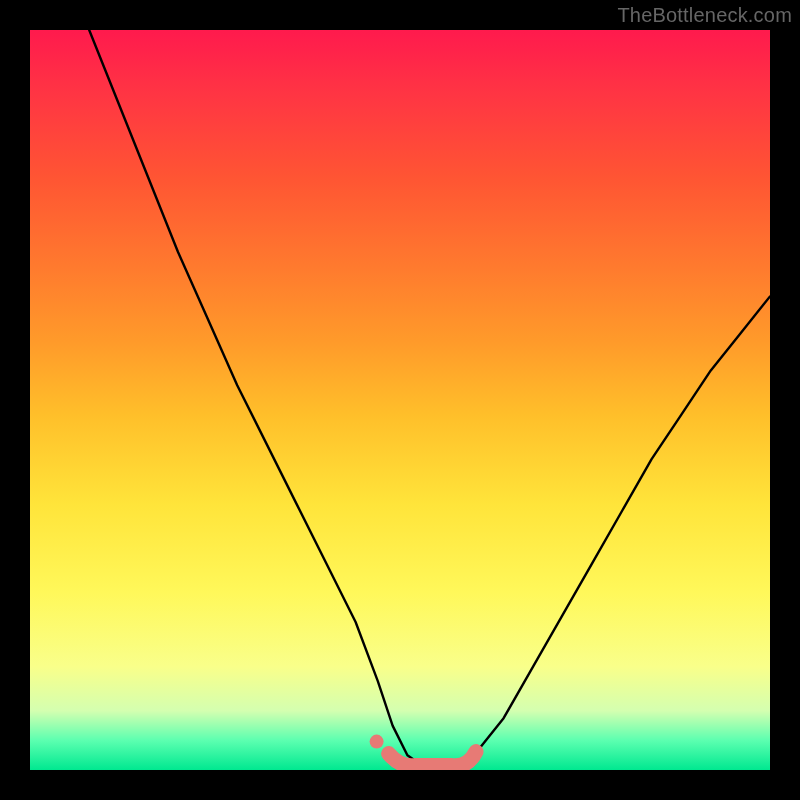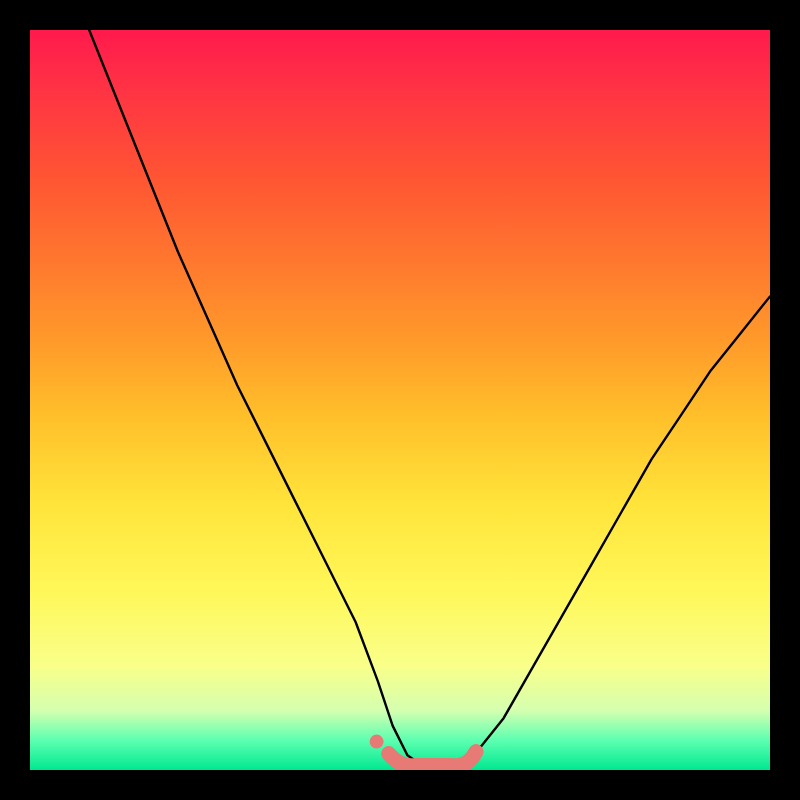--- a/index.html
+++ b/index.html
@@ -65,13 +65,14 @@
     <svg class="curves" viewBox="0 0 740 740" preserveAspectRatio="none">
       <g>
           <path d="M59.2 0.0 L88.8 74.0 L118.4 148.0 L148.0 222.0 L177.6 288.6 L207.2 355.2 L236.8 414.4 L266.4 473.6 L296.0 532.8 L325.6 592.0 L347.8 651.2 L362.6 695.6 L377.4 725.2 L392.2 735.6 L407.0 735.6 L421.8 735.6 L444.0 725.2 L473.6 688.2 L503.2 636.4 L532.8 584.6 L562.4 532.8 L592.0 481.0 L621.6 429.2 L651.2 384.8 L680.8 340.4 L710.4 303.4 L740.0 266.4" fill="none" stroke="#000" stroke-width="2.4" stroke-linecap="round" stroke-linejoin="round"></path>
         </g>
       <g>
           <path d="M358.6 723.6 Q370.6 737.6 384.6 735.6 L422.0 735.6 Q438.0 737.6 446.0 721.6" fill="none" stroke="#e77a75" stroke-width="15" stroke-linecap="round" stroke-linejoin="round"></path>
           <circle cx="346.6" cy="711.6" r="7" fill="#e77a75"></circle>
         </g>
     </svg>
   </div>
+  <div class="watermark">TheBottleneck.com</div>
 </div>
 
 </body></html>

